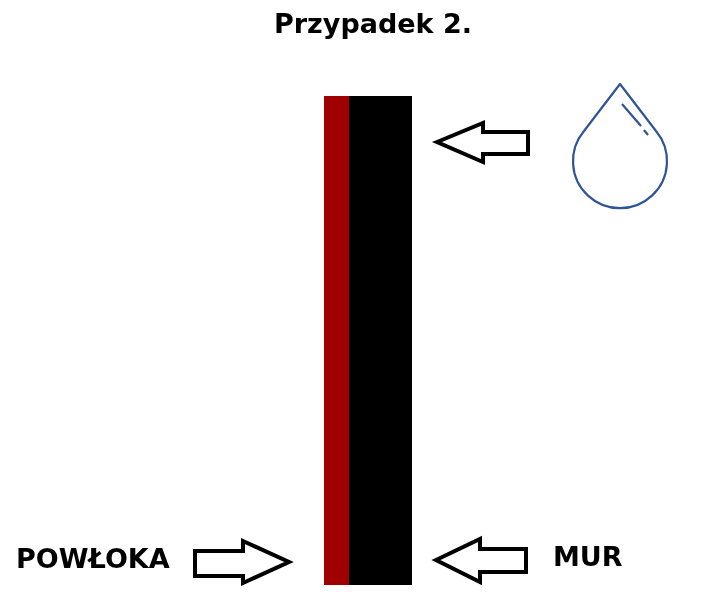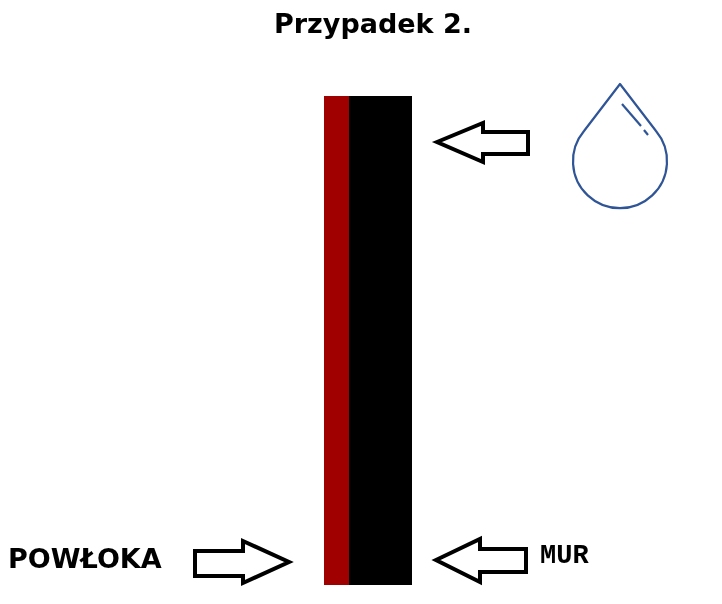--- a/index.html
+++ b/index.html
@@ -1,22 +1,22 @@
 <!DOCTYPE html>
 <html><head>
   <meta charset="utf-8">
   <style>
     html, body { margin: 0; padding: 0; background: #ffffff; }
     body { width: 722px; height: 604px; position: relative; overflow: hidden;
            font-family: "DejaVu Sans", "Liberation Sans", sans-serif; }
     .title { position: absolute; left: 0; width: 746px; top: 8px; text-align: center;
              font-weight: bold; font-size: 27px; color: #000; letter-spacing: 0px; }
     .label { position: absolute; font-weight: bold; font-size: 27px; color: #000; }
-    .label-coating { left: 8px; top: 543px; text-align: right; }
-    .label-wall { left: 540px; top: 541px; font-family: Liberation Mono, monospace; }
+    .label-coating { left: 16px; top: 543px; text-align: right; }
+    .label-wall { left: 553px; top: 541px; }
     .layer { position: absolute; top: 96px; height: 489px; }
     svg.overlay { position: absolute; left: 0; top: 0; }
   </style>
 </head>
 <body>
 
 <div class="title">Przypadek 2.</div>
 
 <div class="layer" style="left:324px; width:25px; background:#a00000;"></div>
 <div class="layer" style="left:349px; width:63px; background:#000000;"></div>

